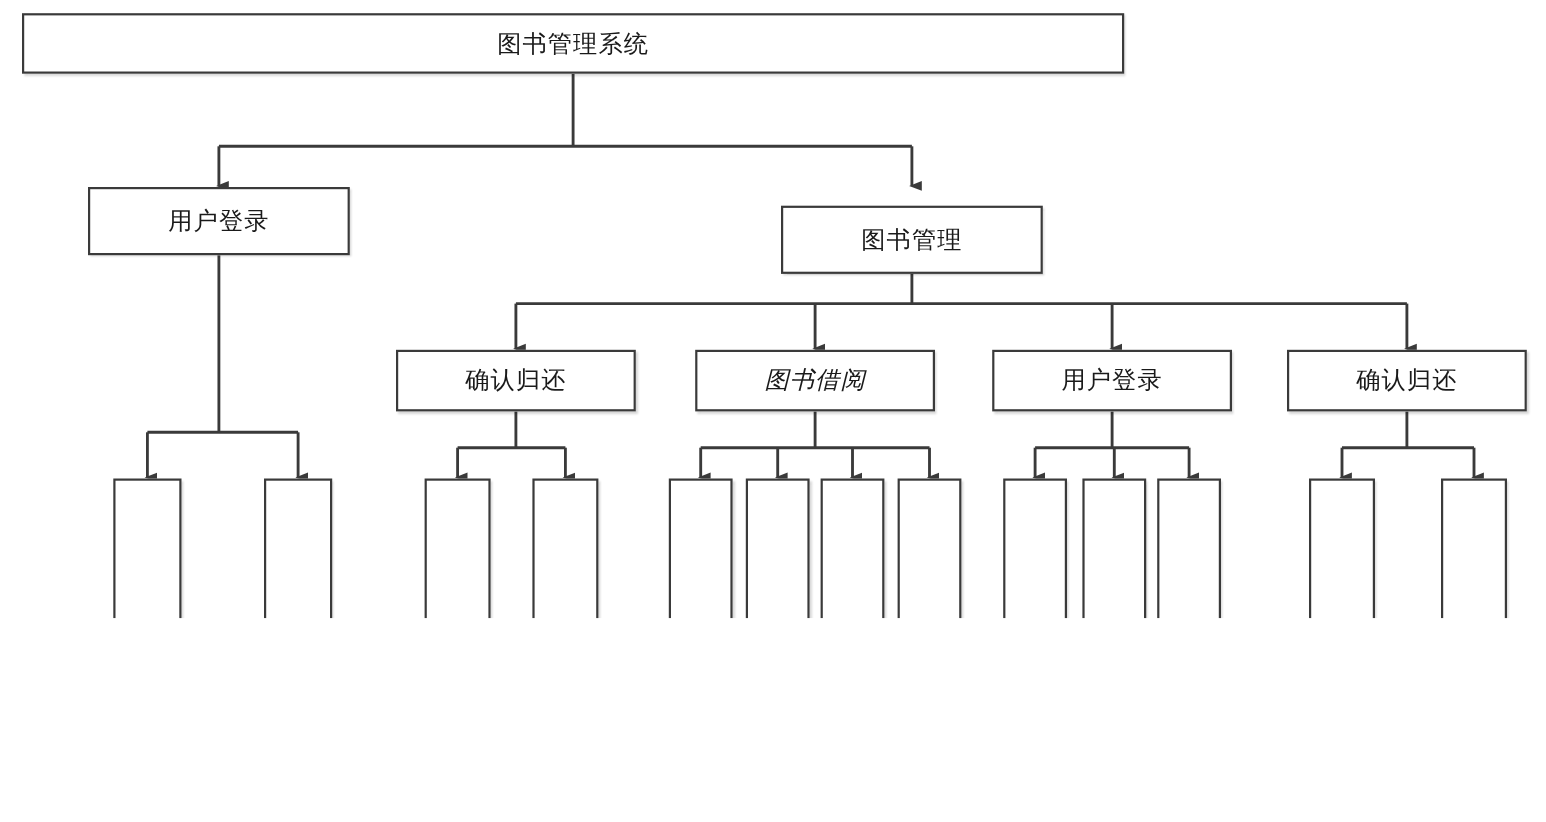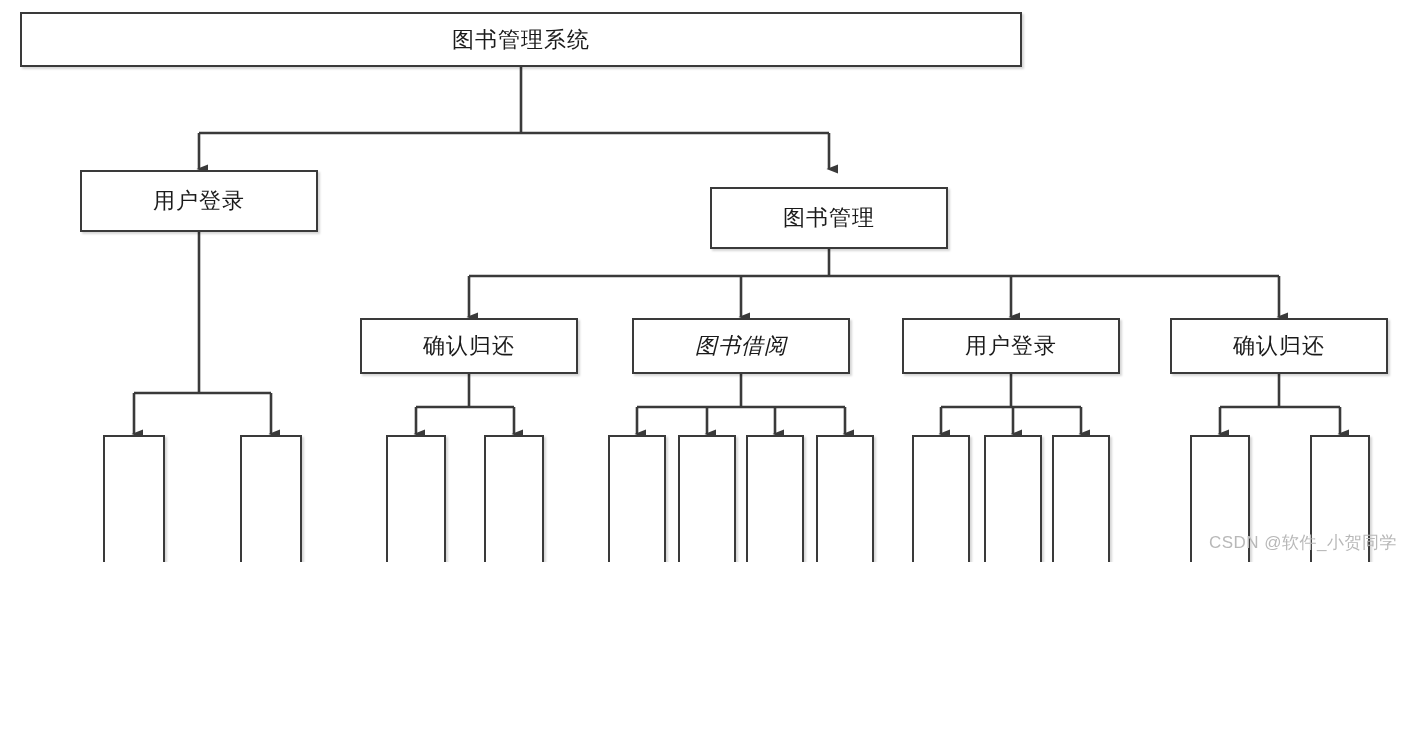--- a/index.html
+++ b/index.html
@@ -167,14 +167,13 @@
         <span class="label">确认归还（管理员）</span>
       </div>
       <div class="node vert" style="left: 1190px; top: 435px; width: 60px; height: 300px;">
         <span class="label">新增借阅记录</span>
       </div>
       <div class="node vert" style="left: 1310px; top: 435px; width: 60px; height: 300px;">
         <span class="label">查询借阅记录</span>
       </div>
     </div>
 
-  <div class="watermark">CSDN @软件_小贺同学</div>
 </div>
 
 </body></html>

